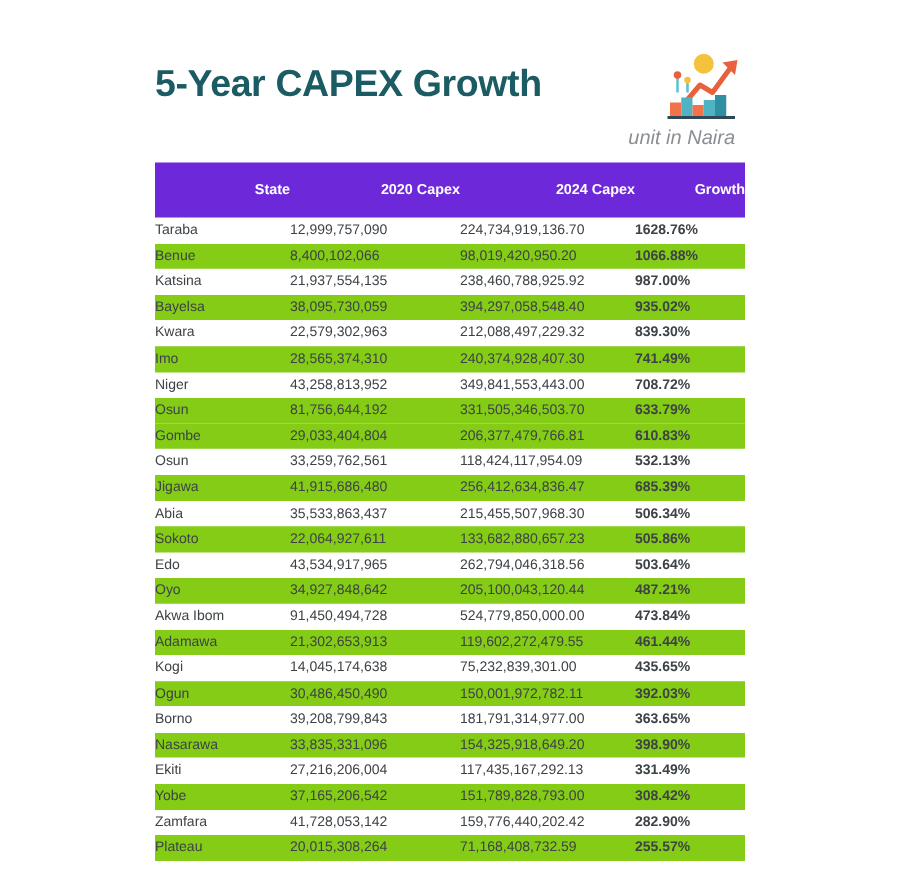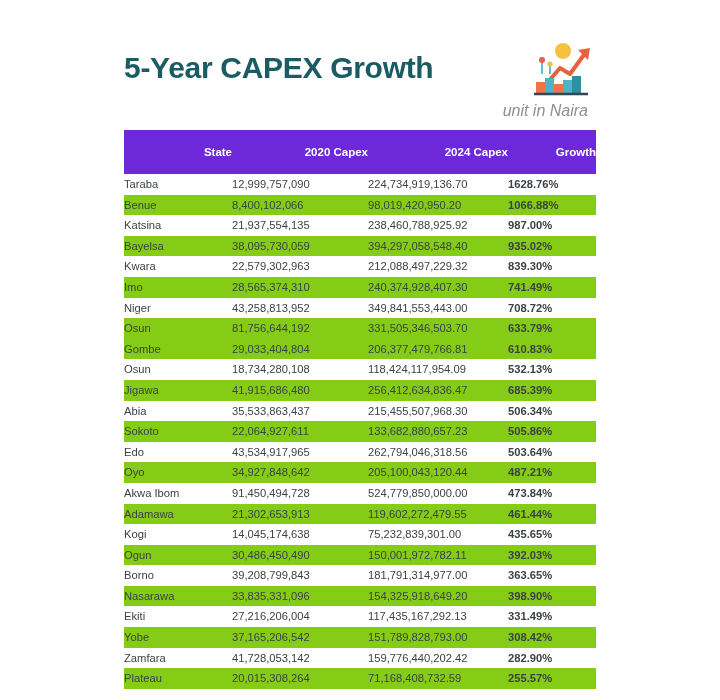--- a/index.html
+++ b/index.html
@@ -176,21 +176,21 @@
           <td class="c-growth">633.79%</td>
         </tr>
         <tr class="even">
           <td class="c-state">Gombe</td>
           <td class="c-2020">29,033,404,804</td>
           <td class="c-2024">206,377,479,766.81</td>
           <td class="c-growth">610.83%</td>
         </tr>
         <tr class="odd">
           <td class="c-state">Osun</td>
-          <td class="c-2020">18,734,280,108</td>
+          <td class="c-2020">33,259,762,561</td>
           <td class="c-2024">118,424,117,954.09</td>
           <td class="c-growth">532.13%</td>
         </tr>
         <tr class="even">
           <td class="c-state">Jigawa</td>
           <td class="c-2020">41,915,686,480</td>
           <td class="c-2024">256,412,634,836.47</td>
           <td class="c-growth">685.39%</td>
         </tr>
         <tr class="odd">

